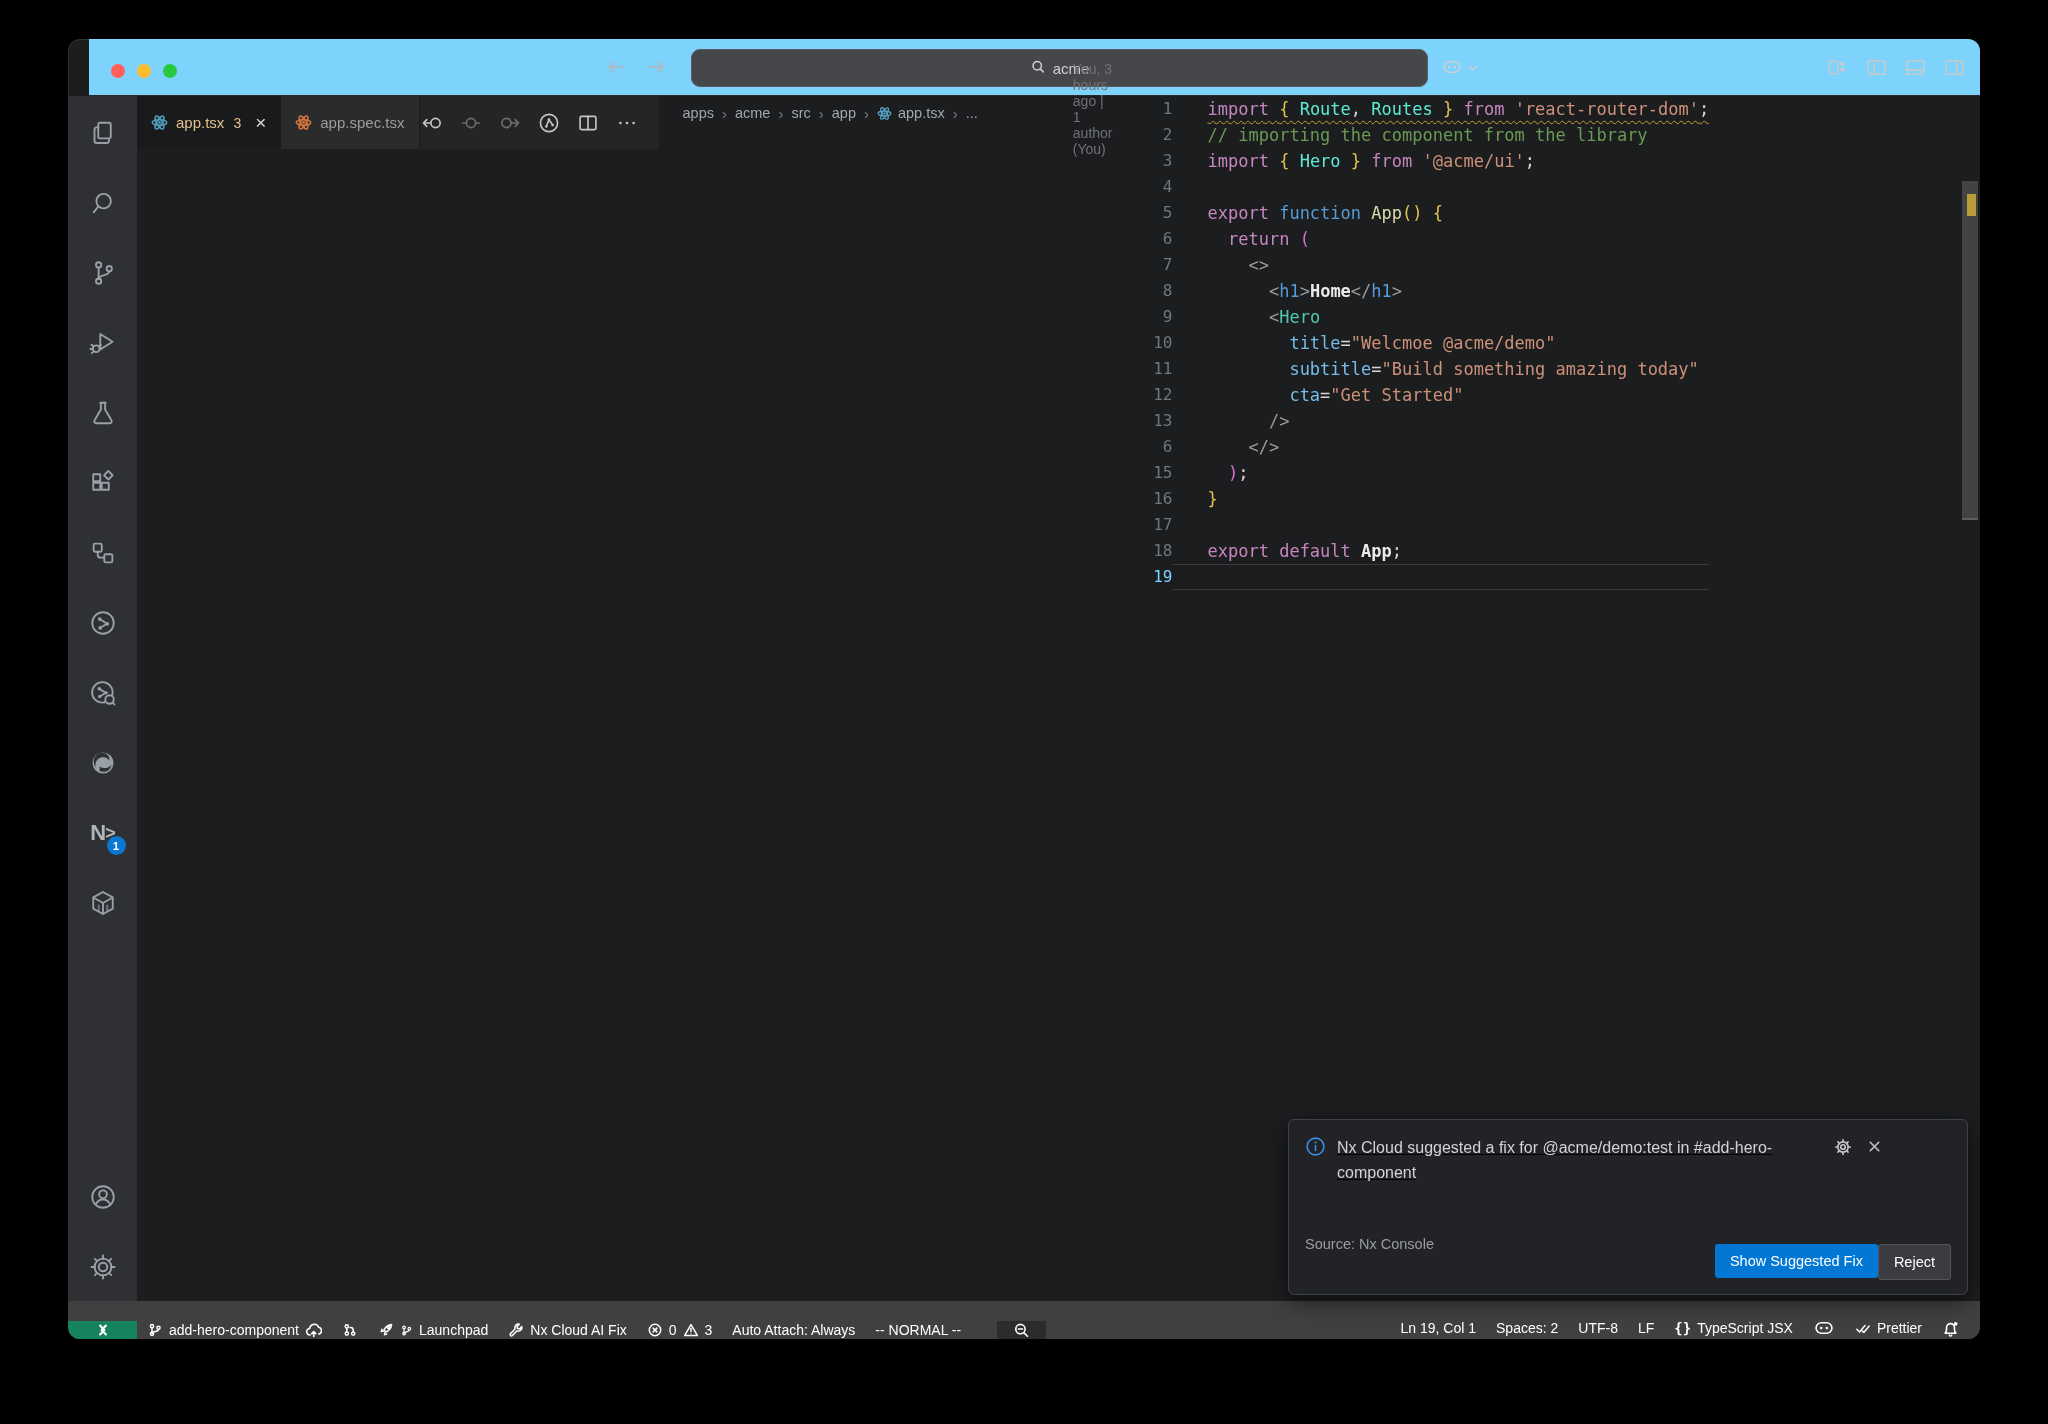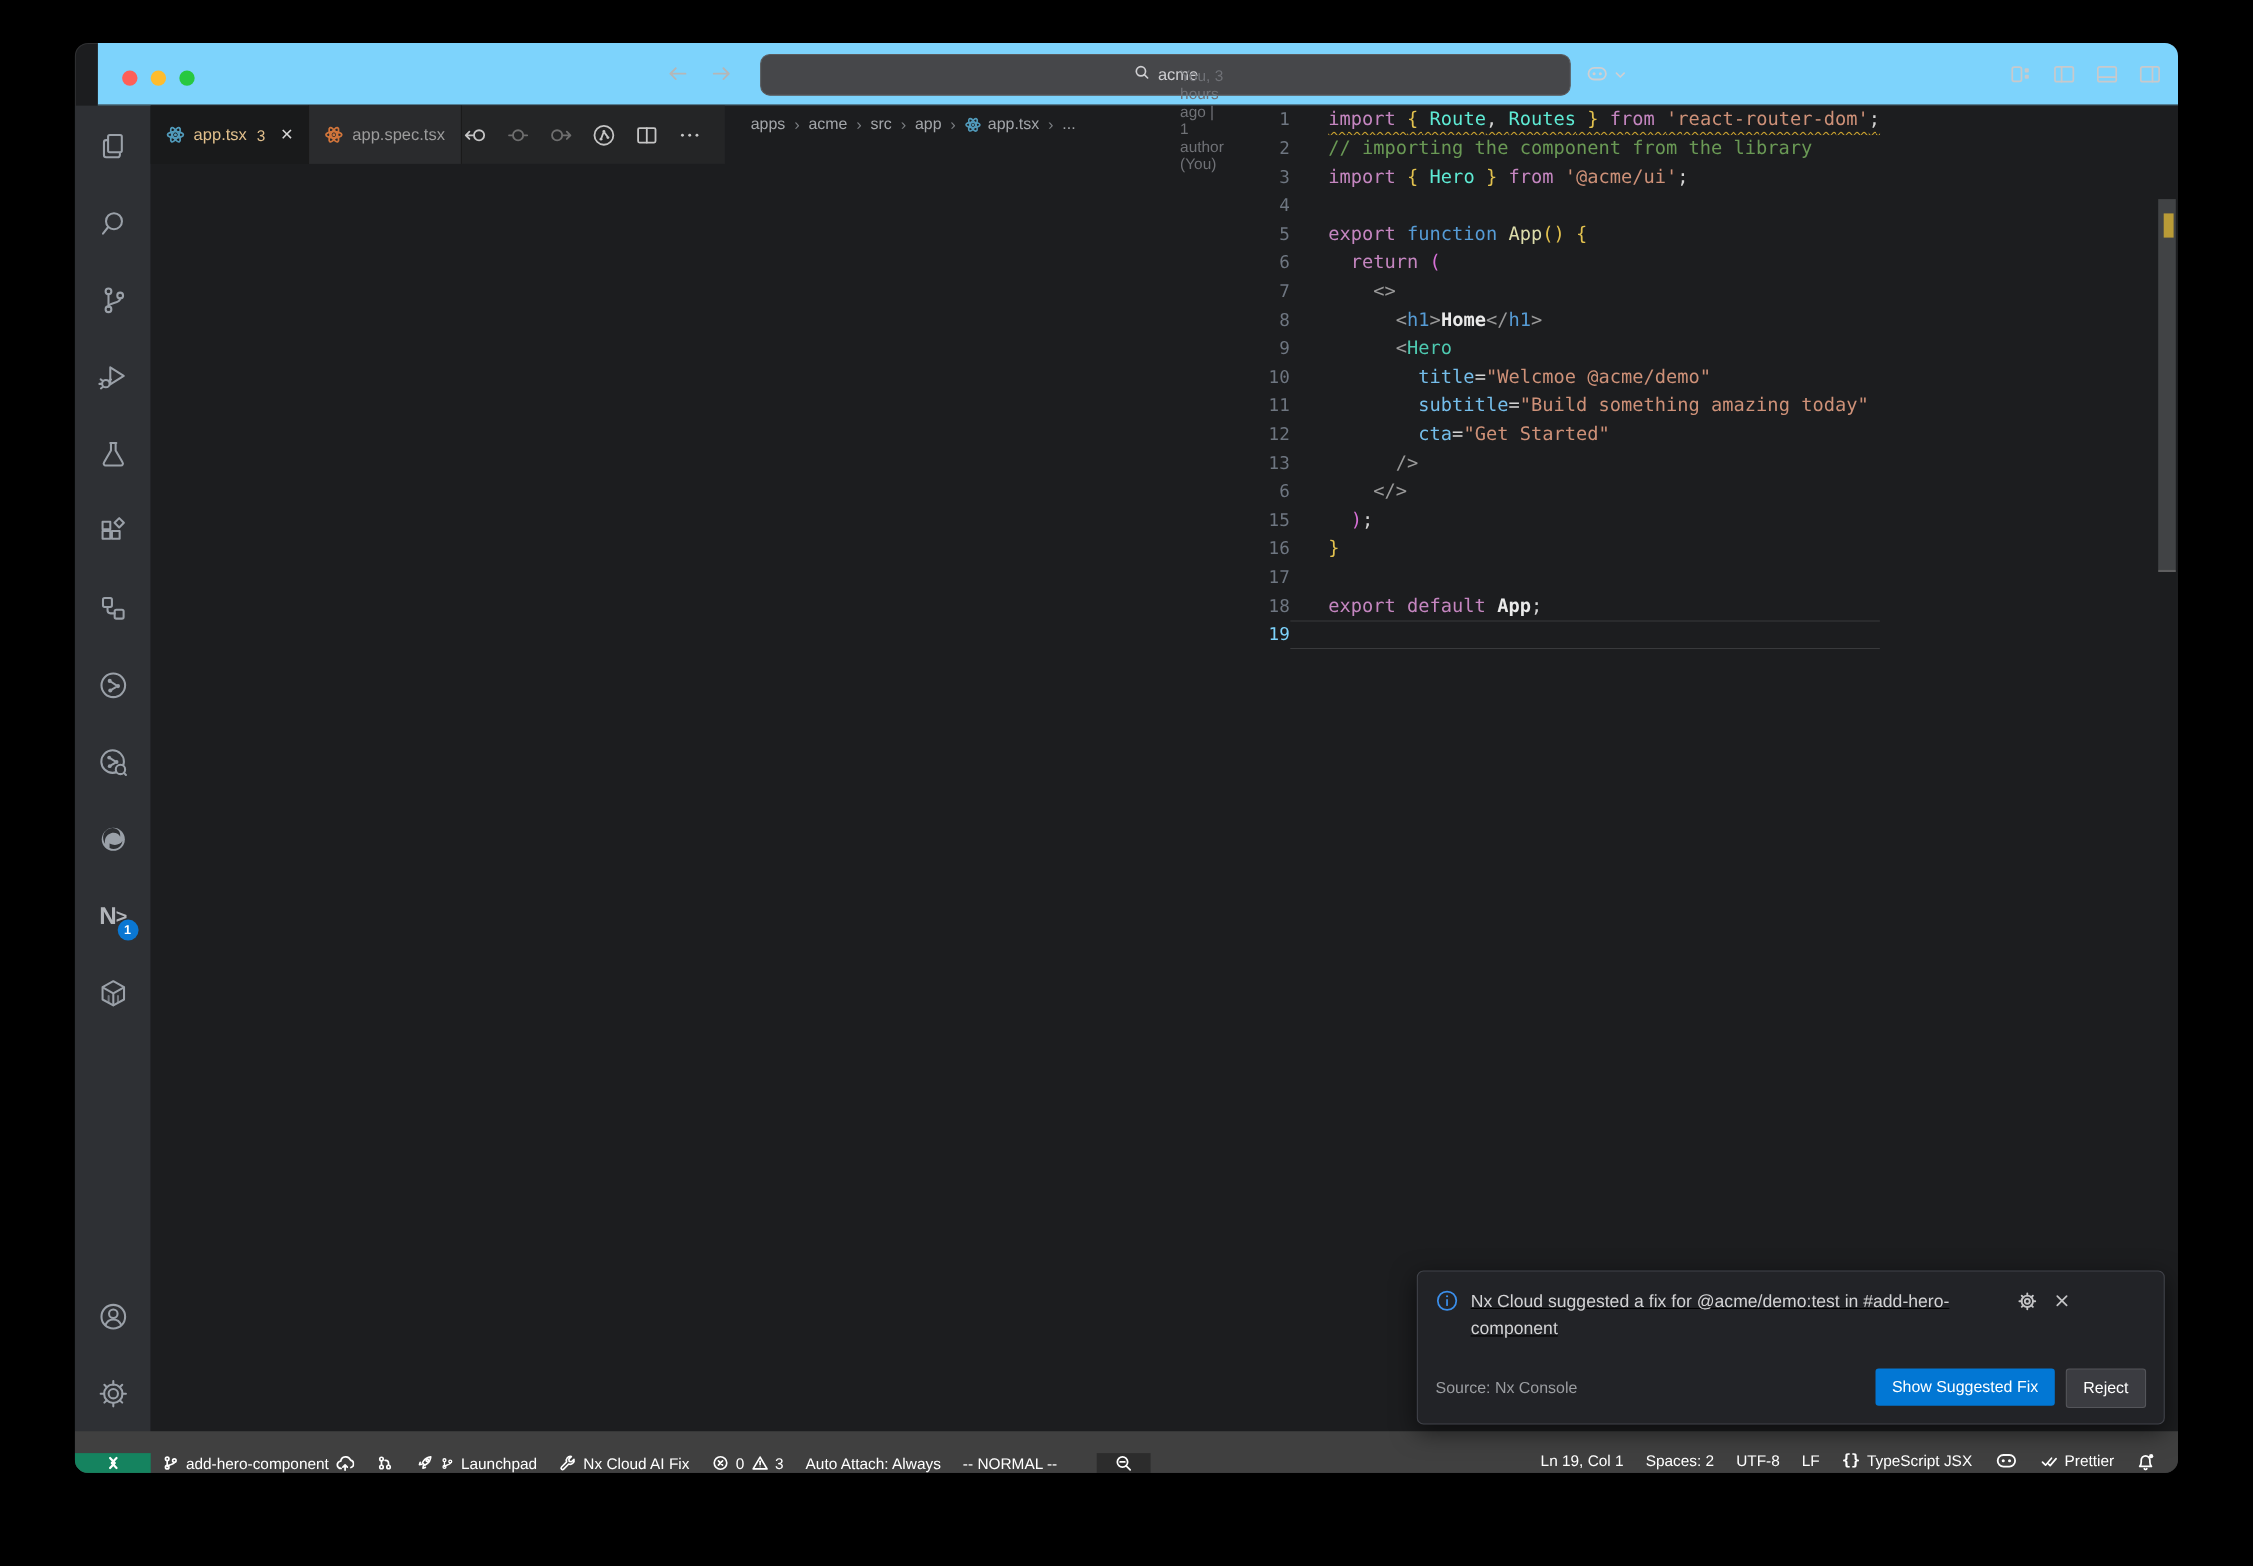--- a/index.html
+++ b/index.html
@@ -73,21 +73,21 @@
   .sbitem.hl{background:rgba(0,0,0,.30);margin-left:26px;padding:0 16px;}
   .braces-txt{font-family:"DejaVu Sans Mono",monospace;font-size:14px;font-weight:700;}
   
   .toast{position:absolute;right:12px;bottom:44px;width:646px;background:#222327;border:1px solid #41434a;
     border-radius:6px;box-shadow:0 6px 22px rgba(0,0,0,.55);z-index:6;padding:16px 16px 14px;}
   .toast-head{display:flex;align-items:flex-start;gap:11px;text-decoration:underline;}
   .toast-msg{flex:1;max-width:486px;color:#d3d3d5;font-size:16px;line-height:1.55;}
   .toast-icons{display:flex;gap:14px;color:#c4c4c6;margin-top:2px;}
   .toast-foot{display:flex;align-items:center;margin-top:22px;}
   .toast-src{color:#9b9da1;font-size:14.5px;}
-  .toast-btns{margin-left:auto;display:flex;gap:10px;}
+  .toast-btns{margin-left:auto;display:flex;margin-top:36px;}
   .btn{height:34px;display:flex;align-items:center;padding:0 15px;border-radius:3px;font-size:14.5px;color:#fff;}
   .btn.primary{background:#0277d4;}
   .btn.secondary{background:#3b3c41;border:1px solid #54555a;}
   .info-blue{color:#3b8eea;}
 </style>
 </head>
 <body>
 
 <div>
   <div class="window">

